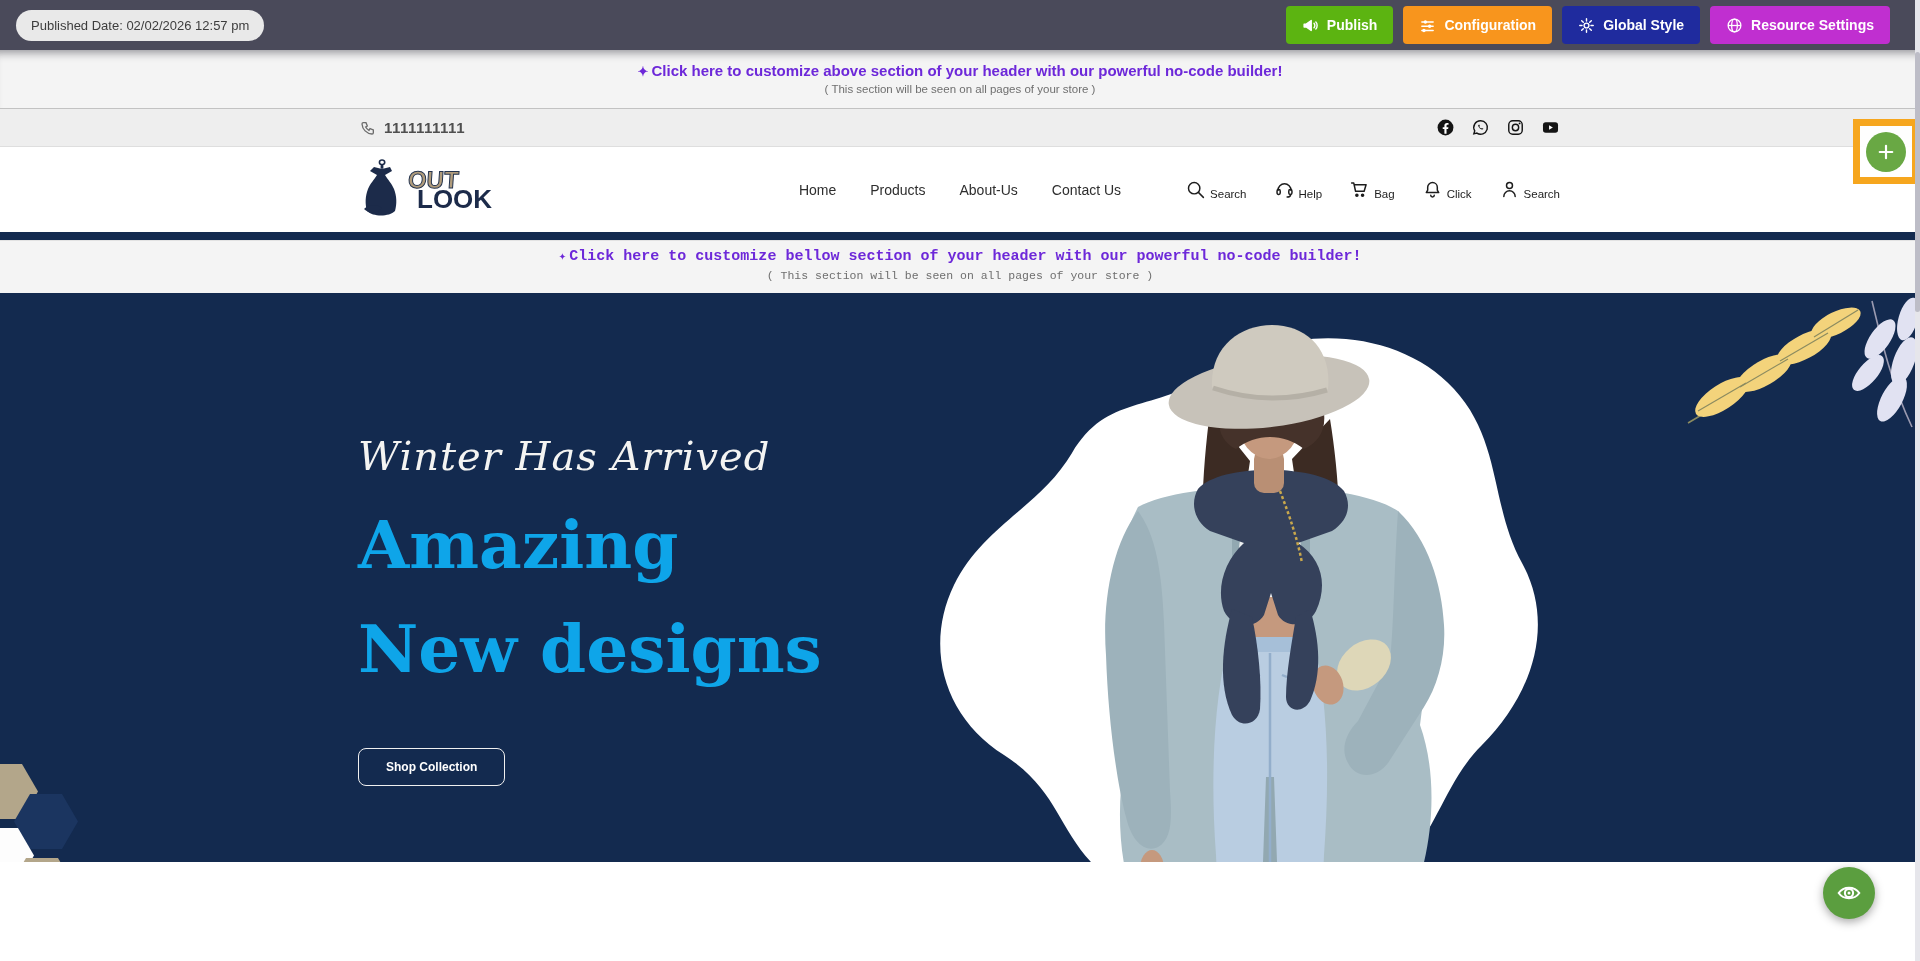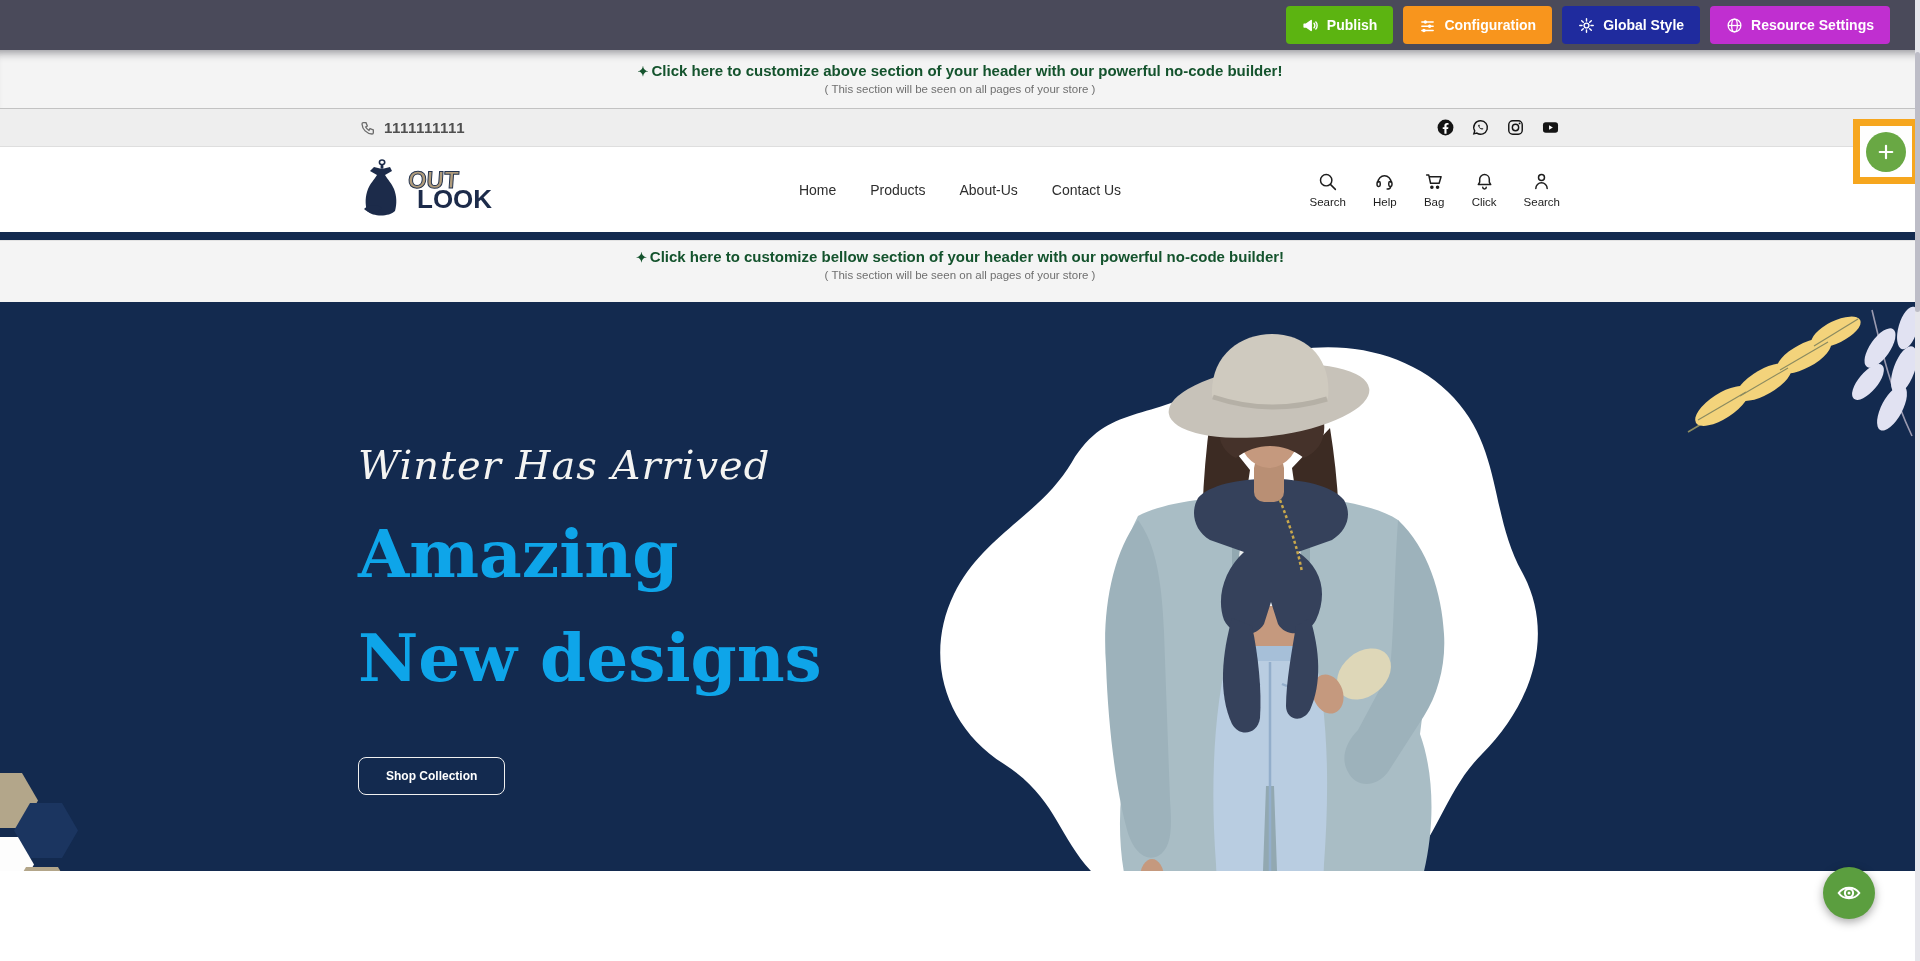--- a/index.html
+++ b/index.html
@@ -17,22 +17,22 @@
           cursor:pointer; font-family:inherit; }
   .abtn svg { width:17px; height:17px; }
   .abtn-publish   { background:#5cb411; }
   .abtn-config    { background:#f8951d; }
   .abtn-global    { background:#1f2b9e; }
   .abtn-resource  { background:#c02fd0; }
 
   
   .hint { background:#f4f4f4; text-align:center; }
   .hint-top { padding:12px 0 13px; box-shadow:inset 0 10px 9px -7px rgba(40,40,50,.45); }
-  .hint-bottom { padding:7px 0 21px; border-top:1px solid #e2e2e2; }
-  .hint-title { font-size:15px; font-weight:700; color:#14532d; }
+  .hint-bottom { padding:7px 0 11px; border-top:1px solid #e2e2e2;font-family:Liberation Mono, monospace; }
+  .hint-title { font-size:15px; font-weight:700; color:#6d28d9; }
   .hint-title .sparkle { font-size:13px; margin-right:3px; }
   .hint-sub { font-size:11.5px; color:#6f6f6f; margin-top:4px; }
 
   
   .topbar { height:39px; background:#eeeeee; border-top:1px solid #c2c2c2;
             border-bottom:1px solid #dedede; }
   .topbar-inner { width:1200px; margin:0 auto; height:100%; display:flex;
                   align-items:center; justify-content:space-between;gap:47px; }
   .phone { display:flex; align-items:center; gap:8px; color:#4f4f4f;
            font-size:15px; font-weight:600; letter-spacing:.5px; }
@@ -49,21 +49,21 @@
   .logo svg { width:44px; height:62px; }
   .logo-text { display:flex; flex-direction:column; margin-top:10px; }
   .logo-out  { font-size:24px; font-weight:900; color:#b09c7c; letter-spacing:0;
                -webkit-text-stroke:1px #24344f; transform:skewX(-4deg); line-height:.9; }
   .logo-look { font-size:26px; font-weight:900; color:#1c2b4a; line-height:.9;
                margin-left:9px; margin-top:-2px; letter-spacing:0; }
   .main-nav { position:absolute; left:50%; transform:translateX(-50%);
               display:flex; gap:34px; }
   .main-nav a { font-size:14px; color:#2e2e2e; text-decoration:none; cursor:pointer; }
   .header-actions { margin-left:auto; display:flex; gap:27px; }
-  .hact { display:flex; flex-direction:column; align-items:center; gap:4px;
+  .hact { display:flex; align-items:flex-end; gap:4px;
           color:#1d1d1d; cursor:pointer; }
   .hact svg { width:21px; height:21px; }
   .hact span { font-size:11.5px; }
 
   .navy-strip { height:8px; background:#132a4f; }
 
   
   .hero { position:relative; height:569px; background:#132a4f; overflow:hidden; }
   .hero-copy { position:absolute; left:358px; top:140px; z-index:5; }
   .hero-eyebrow { font-family:"DejaVu Serif", serif; font-style:italic;
@@ -98,20 +98,21 @@
 
   .scroll-track { position:absolute; right:0; top:0; width:5px; height:961px;
                   background:#e6e6eb; z-index:60; }
   .scroll-thumb { position:absolute; right:0; top:52px; width:5px; height:260px;
                   background:#bdbdc7; border-radius:3px; }
 </style>
 </head>
 <body>
 
 <div class="admin-bar">
+  <div class="pub-pill">Published Date: 02/02/2026 12:57 pm</div>
   <div class="admin-btns">
     <button class="abtn abtn-publish">
       <svg viewBox="0 0 24 24" fill="none" stroke="#fff" stroke-width="2" stroke-linejoin="round">
           <path d="M3 10v4h3l7 5V5L6 10H3z" fill="#fff"></path>
           <path d="M17 9c1.5 1.5 1.5 4.5 0 6" stroke-linecap="round"></path>
           <path d="M19.5 7c2.5 2.6 2.5 7.4 0 10" stroke-linecap="round"></path>
         </svg>
       <span>Publish</span>
     </button>
     <button class="abtn abtn-config">

